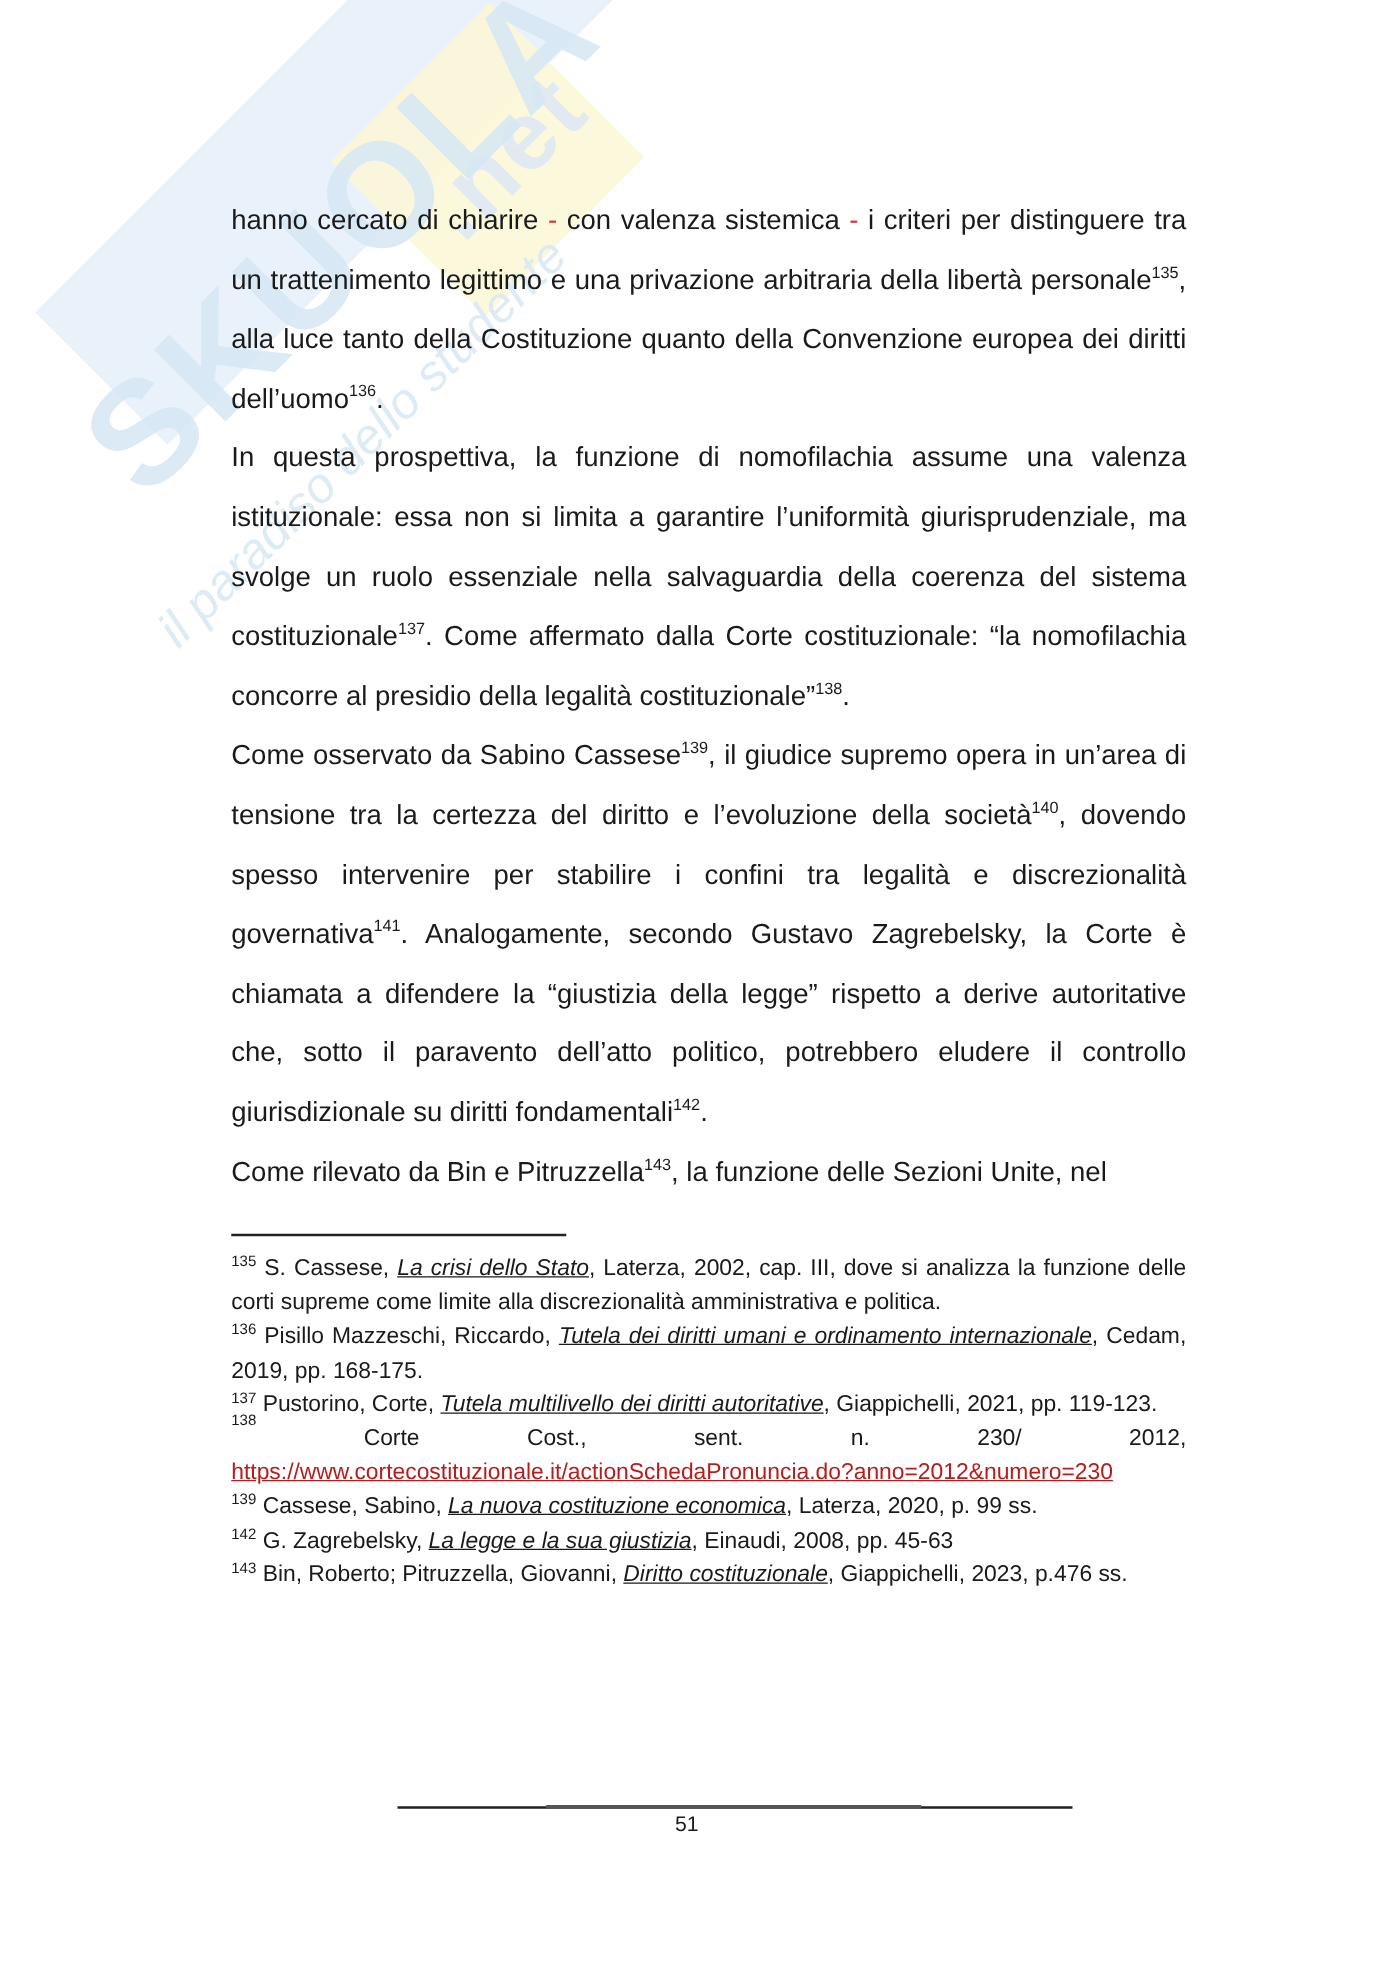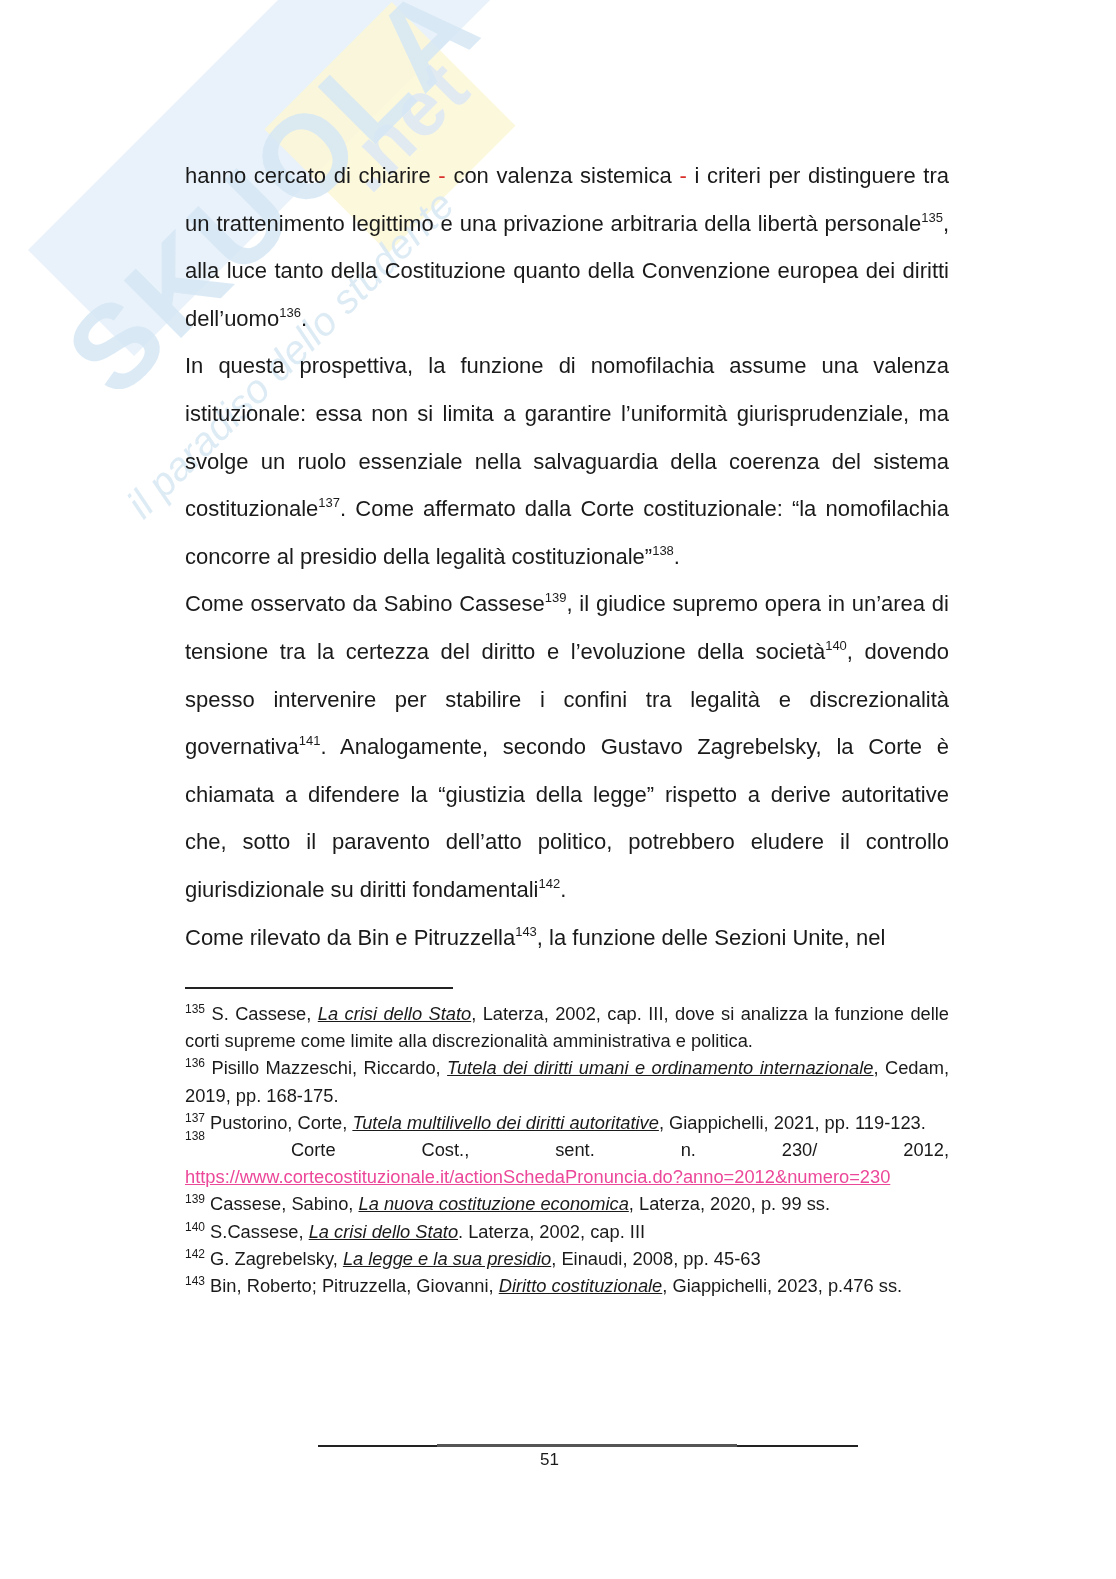--- a/index.html
+++ b/index.html
@@ -27,21 +27,21 @@
   .body-text { font-size: 22px; line-height: 47.6px; text-align: justify; margin: 0; }
   .body-text p { margin: 0; }
   sup { font-size: 13px; line-height: 0; vertical-align: 9px; }
   .red-dash { color: #d9302b; }
 
   .fn-rule { position: absolute; left: 185px; top: 987px; width: 268px; height: 1.5px; background: #222; z-index: 1; }
   .footnotes { position: absolute; left: 185px; top: 1000px; width: 764px; font-size: 18.3px; line-height: 27.2px; z-index: 1; }
   .footnotes p { margin: 0; text-align: justify; }
   .footnotes sup { font-size: 12px; vertical-align: 7px; }
   .footnotes i { font-style: italic; text-decoration: underline; }
-  .fn-link { color: #ec4899; text-decoration: underline; word-break: break-all; }
+  .fn-link { color: #b91c1c; text-decoration: underline; word-break: break-all; }
   .fn-spread { display: flex; justify-content: space-between; }
 
   .footer-rule { position: absolute; left: 318px; top: 1445px; width: 540px; height: 1.5px; background: #222; z-index: 1; }
   .footer-rule-mid { position: absolute; left: 437px; top: 1444px; width: 300px; height: 3px; background: #555; z-index: 1; }
   .page-number { position: absolute; left: 540px; top: 1450px; width: 54px; font-size: 17px; z-index: 1; }
 </style>
 </head>
 <body>
 
 <div class="watermark">
@@ -73,20 +73,19 @@
       <span>Corte</span>
       <span>Cost.,</span>
       <span>sent.</span>
       <span>n.</span>
       <span>230/</span>
       <span>2012,</span>
     </div>
     <a class="fn-link">https://www.cortecostituzionale.it/actionSchedaPronuncia.do?anno=2012&amp;numero=230</a>
   </div>
   <p><sup>139</sup><span> Cassese, Sabino, </span><i>La nuova costituzione economica</i><span>, Laterza, 2020, p. 99 ss.</span></p>
-  <p><sup>140</sup><span> S.Cassese, </span><i>La crisi dello Stato</i><span>. Laterza, 2002, cap. III</span></p>
-  <p><sup>142</sup><span> G. Zagrebelsky, </span><i>La legge e la sua presidio</i><span>, Einaudi, 2008, pp. 45-63</span></p>
+  <p><sup>142</sup><span> G. Zagrebelsky, </span><i>La legge e la sua giustizia</i><span>, Einaudi, 2008, pp. 45-63</span></p>
   <p><sup>143</sup><span> Bin, Roberto; Pitruzzella, Giovanni, </span><i>Diritto costituzionale</i><span>, Giappichelli, 2023, p.476 ss.</span></p>
 </div>
 
 <div class="footer-rule"></div>
 <div class="footer-rule-mid"></div>
 <div class="page-number">51</div>
 
 </body></html>

